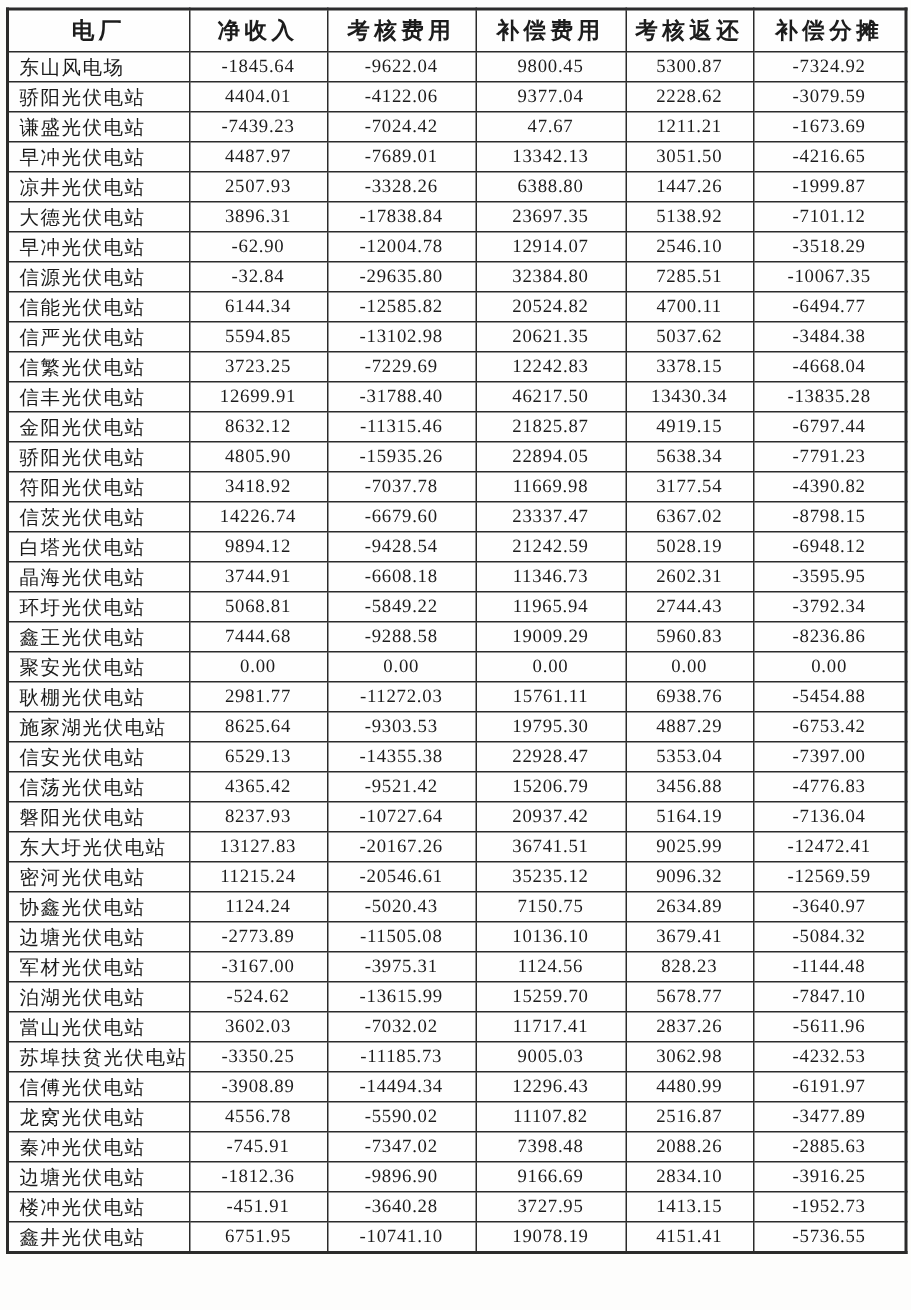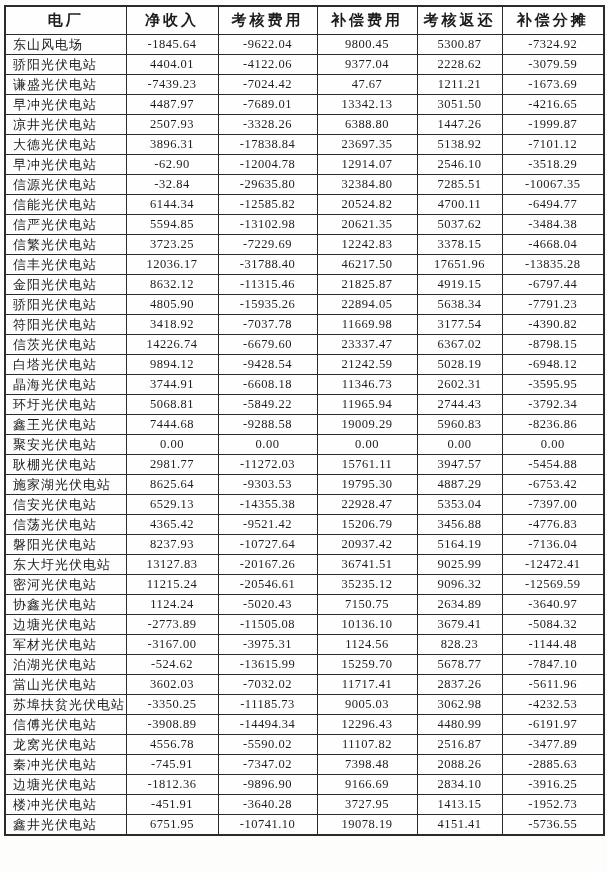--- a/index.html
+++ b/index.html
@@ -165,24 +165,24 @@
         <tr>
           <td class="name">信繁光伏电站</td>
           <td class="num">3723.25</td>
           <td class="num">-7229.69</td>
           <td class="num">12242.83</td>
           <td class="num">3378.15</td>
           <td class="num">-4668.04</td>
         </tr>
         <tr>
           <td class="name">信丰光伏电站</td>
-          <td class="num">12036.17</td>
+          <td class="num">12699.91</td>
           <td class="num">-31788.40</td>
           <td class="num">46217.50</td>
-          <td class="num">17651.96</td>
+          <td class="num">13430.34</td>
           <td class="num">-13835.28</td>
         </tr>
         <tr>
           <td class="name">金阳光伏电站</td>
           <td class="num">8632.12</td>
           <td class="num">-11315.46</td>
           <td class="num">21825.87</td>
           <td class="num">4919.15</td>
           <td class="num">-6797.44</td>
         </tr>
@@ -248,21 +248,21 @@
           <td class="num">0.00</td>
           <td class="num">0.00</td>
           <td class="num">0.00</td>
           <td class="num">0.00</td>
         </tr>
         <tr>
           <td class="name">耿棚光伏电站</td>
           <td class="num">2981.77</td>
           <td class="num">-11272.03</td>
           <td class="num">15761.11</td>
-          <td class="num">3947.57</td>
+          <td class="num">6938.76</td>
           <td class="num">-5454.88</td>
         </tr>
         <tr>
           <td class="name">施家湖光伏电站</td>
           <td class="num">8625.64</td>
           <td class="num">-9303.53</td>
           <td class="num">19795.30</td>
           <td class="num">4887.29</td>
           <td class="num">-6753.42</td>
         </tr>

